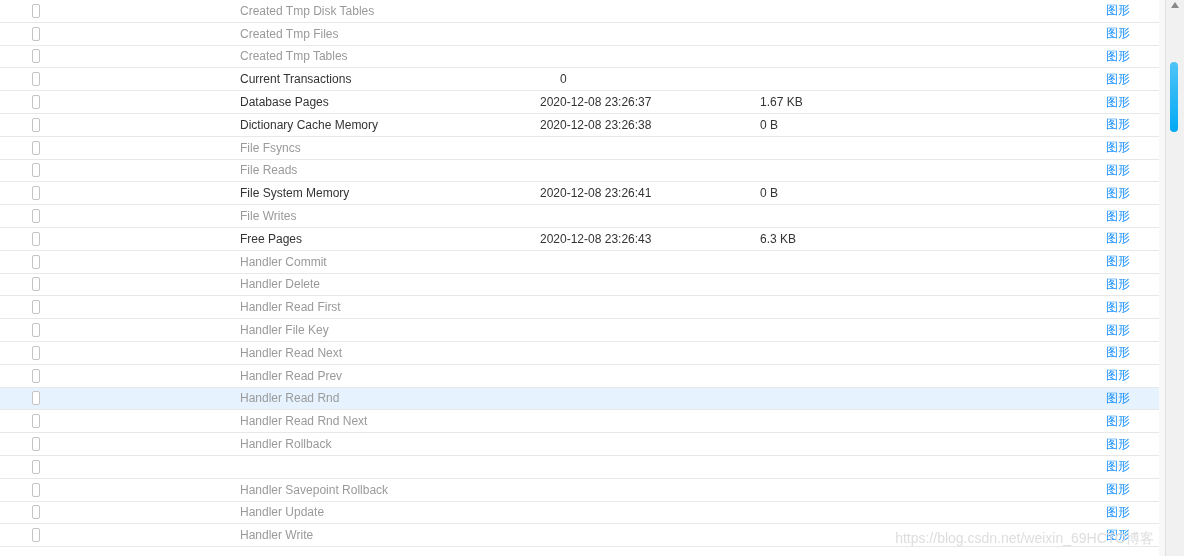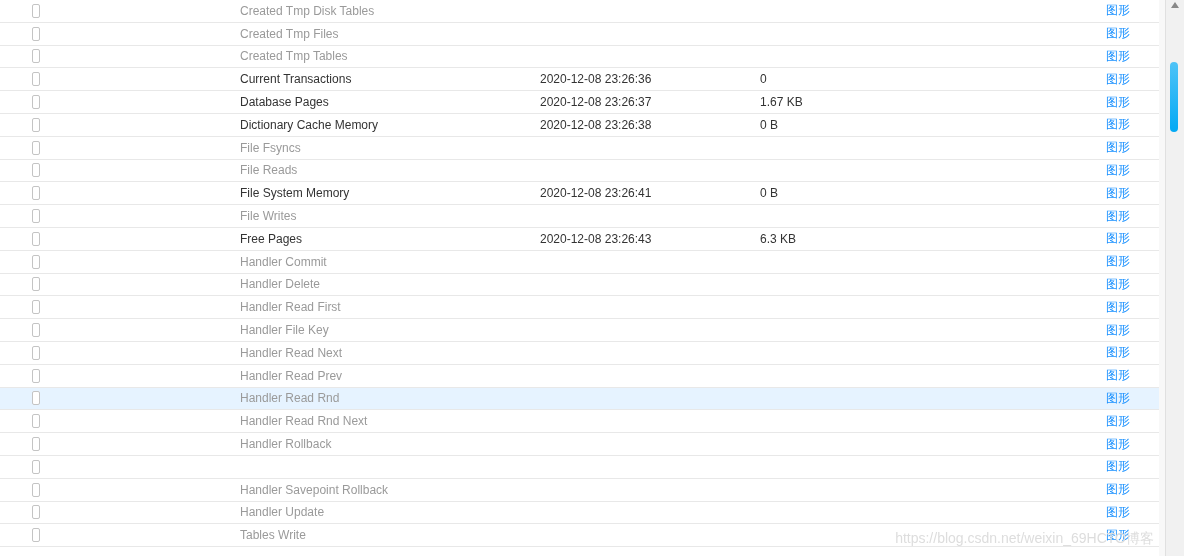--- a/index.html
+++ b/index.html
@@ -160,21 +160,20 @@
           <div class="col-name muted">Created Tmp Tables</div>
           <div class="col-time"></div>
           <div class="col-value"></div>
           <div class="col-action"><span class="link">图形</span></div>
         </div>
         <div class="row">
           <div class="col-checkbox">
             <div class="checkbox"></div>
           </div>
           <div class="col-name">Current Transactions</div>
-          <div class="col-time">2020-12-08 23:26:36</div>
           <div class="col-value">0</div>
           <div class="col-action"><span class="link">图形</span></div>
         </div>
         <div class="row">
           <div class="col-checkbox">
             <div class="checkbox"></div>
           </div>
           <div class="col-name">Database Pages</div>
           <div class="col-time">2020-12-08 23:26:37</div>
           <div class="col-value">1.67 KB</div>
@@ -338,21 +337,21 @@
           </div>
           <div class="col-name muted">Handler Update</div>
           <div class="col-time"></div>
           <div class="col-value"></div>
           <div class="col-action"><span class="link">图形</span></div>
         </div>
         <div class="row">
           <div class="col-checkbox">
             <div class="checkbox"></div>
           </div>
-          <div class="col-name muted">Tables Write</div>
+          <div class="col-name muted">Handler Write</div>
           <div class="col-time"></div>
           <div class="col-value"></div>
           <div class="col-action"><span class="link">图形</span></div>
         </div>
       </div>
   </div>
   <div class="inner-scrollbar"></div>
   <div class="scrollbar-track">
     <div class="scroll-arrow-up"></div>
     <div class="scrollbar-thumb"></div>

